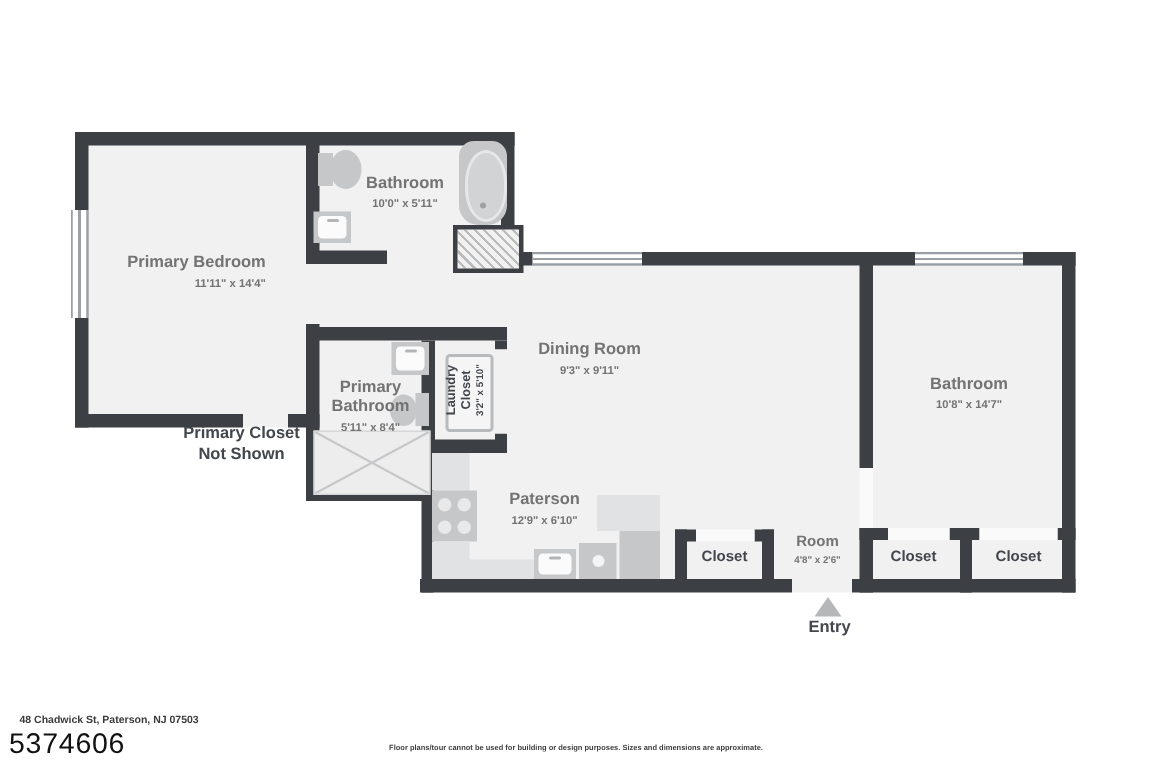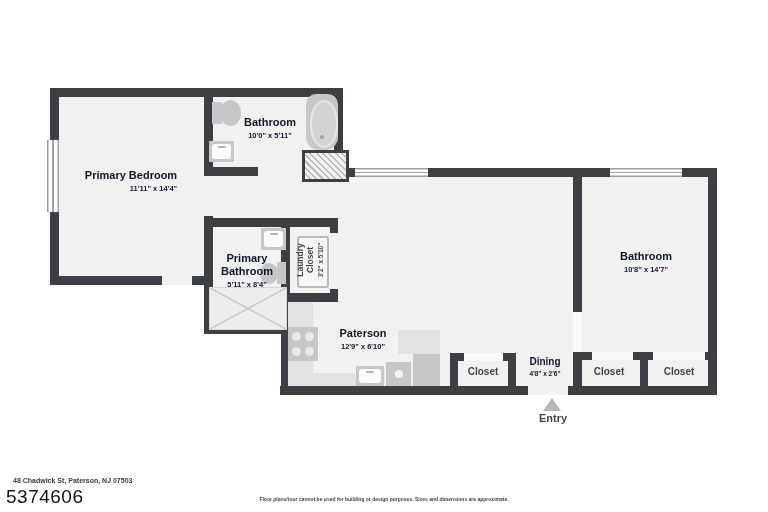--- a/index.html
+++ b/index.html
@@ -26,21 +26,21 @@
   .hatch{position:absolute;border:3px solid #3c4045;background:
          repeating-linear-gradient(45deg,#f1f1f2 0 3px,#b9bbbd 3px 4.5px);}
   .shower{position:absolute;background:#ededee;border:1px solid #d6d7d8;}
   .washer{position:absolute;background:#f5f5f6;border:2px solid #b9babc;border-radius:3px;}
   .burner{position:absolute;width:9px;height:9px;border-radius:50%;background:#e9e9ea;}
   .dw:after{content:"";position:absolute;left:50%;top:50%;transform:translate(-50%,-50%);
             width:8px;height:8px;border-radius:50%;background:#f4f4f5;}
   .entry-arrow{position:absolute;width:0;height:0;
                border-left:9px solid transparent;border-right:9px solid transparent;
                border-bottom:13px solid #b5b7b9;}
-  .label{position:absolute;transform:translateX(-50%);text-align:center;color:#0f172a;}
+  .label{position:absolute;transform:translateX(-50%);text-align:center;color:#737373;}
   .rname{font-size:11px;font-weight:700;line-height:13px;white-space:nowrap;}
   .rname.wrap{white-space:normal;}
   .rdims{font-size:7.5px;font-weight:700;line-height:9px;margin-top:2px;white-space:nowrap;}
   .small .rname{font-size:10px;}
   .small .rdims{font-size:6.5px;margin-top:1px;}
   .closet-label{font-size:10px;font-weight:700;color:#42474d;white-space:nowrap;}
   .note{font-size:11px;font-weight:700;line-height:14px;color:#42474d;white-space:nowrap;}
   .laundry-label{position:absolute;left:310px;top:260px;width:48px;
                  transform:translate(-50%,-50%) rotate(-90deg);
                  text-align:center;color:#42474d;}
@@ -165,36 +165,44 @@
     <div class="rdims">10'0" x 5'11"</div>
   </div>
   <div class="label" style="left:247px;top:252px;width:72px;">
     <div class="rname wrap">Primary Bathroom</div>
     <div class="rdims">5'11" x 8'4"</div>
   </div>
   <div class="laundry-label">
     <div class="rname">Laundry Closet</div>
     <div class="rdims">3'2" x 5'10"</div>
   </div>
+  <div class="label" style="left:393px;top:227px;">
+    <div class="rname">Dining Room</div>
+    <div class="rdims">9'3" x 9'11"</div>
+  </div>
   <div class="label" style="left:363px;top:327px;">
     <div class="rname">Paterson</div>
     <div class="rdims">12'9" x 6'10"</div>
   </div>
   <div class="label" style="left:646px;top:250px;">
     <div class="rname">Bathroom</div>
     <div class="rdims">10'8" x 14'7"</div>
   </div>
   <div class="label small" style="left:545px;top:355px;">
-    <div class="rname">Dining</div>
+    <div class="rname">Room</div>
     <div class="rdims">4'8" x 2'6"</div>
   </div>
 
   <div class="label closet-label" style="left:483px;top:366px;">Closet</div>
   <div class="label closet-label" style="left:609px;top:366px;">Closet</div>
   <div class="label closet-label" style="left:679px;top:366px;">Closet</div>
 
+  <div class="label note" style="left:161px;top:282px;">
+    <div>Primary Closet</div>
+    <div>Not Shown</div>
+  </div>
   <div class="label note" style="left:553px;top:411px;">Entry</div>
 
   <div class="addr">48 Chadwick St, Paterson, NJ 07503</div>
   <div class="lid">5374606</div>
   <div class="disc">Floor plans/tour cannot be used for building or design purposes. Sizes and dimensions are approximate.</div>
 
 </div>
 
 </body></html>

